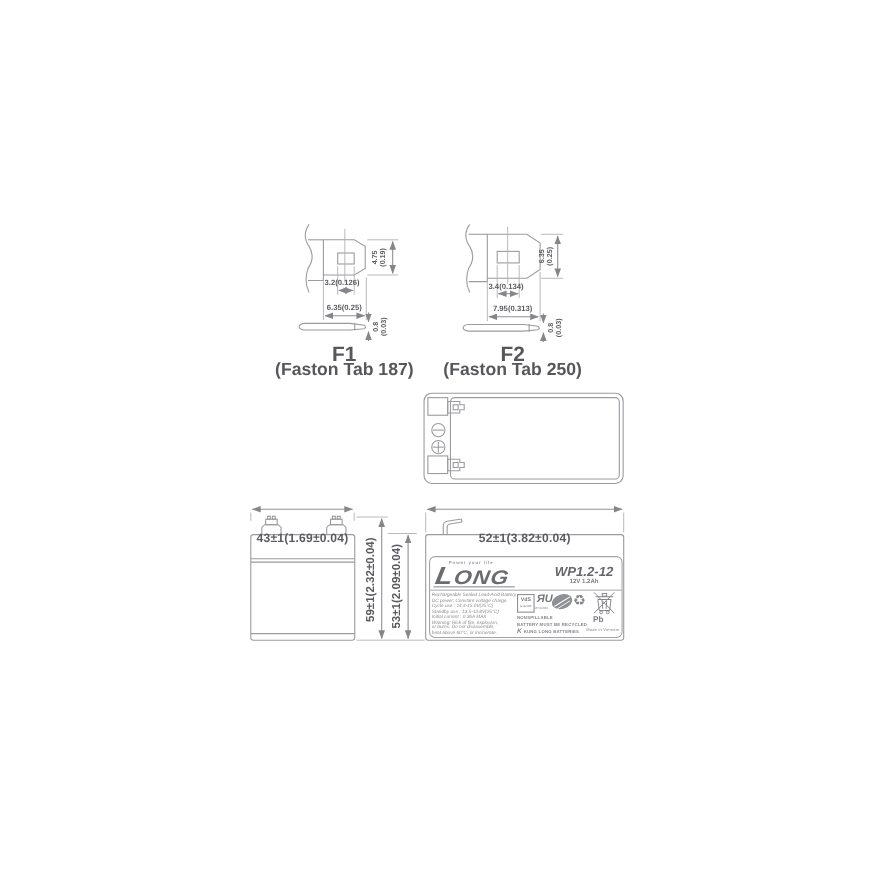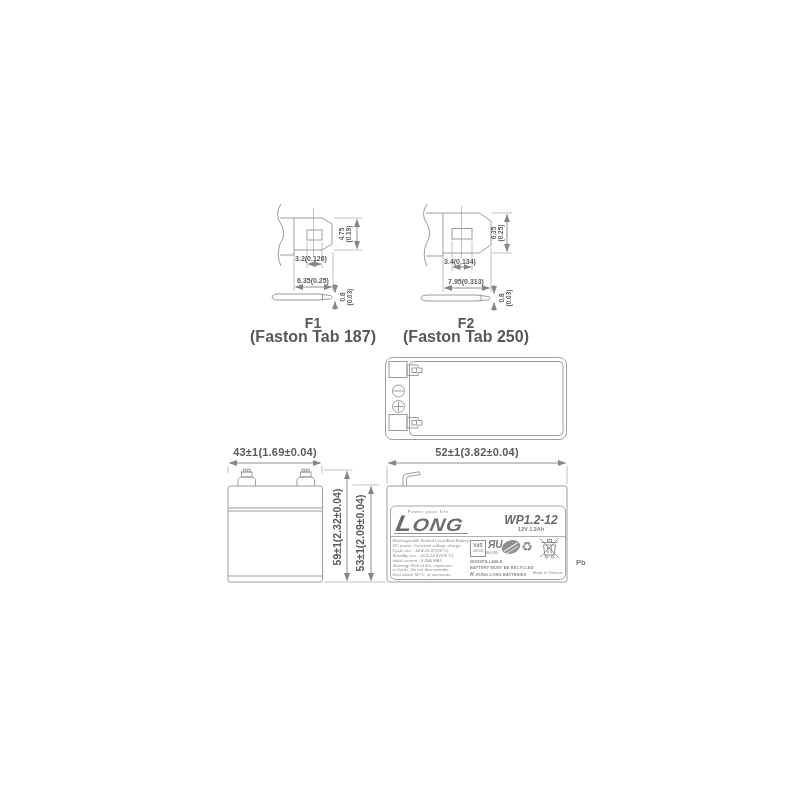--- a/index.html
+++ b/index.html
@@ -10,23 +10,23 @@
   }
   .art{position:absolute;left:0;top:0;}
   .ln{stroke:#9b9ca0;fill:none;stroke-width:1;}
   .thin{stroke:#b0b1b5;fill:none;stroke-width:0.8;}
   .dim{stroke:#8f9094;fill:none;stroke-width:1;}
   .txt{position:absolute;color:#5a5b5e;font-weight:bold;white-space:nowrap;}
   .ctext{transform:translate(-50%,-50%);}
   .vtext{transform:translate(-50%,-50%) rotate(-90deg);text-align:center;line-height:1.1;}
   .dimtxt{font-size:7px;}
   .dimtxt2{font-size:6.5px;}
-  .bigdim{font-size:11px;letter-spacing:0.2px;}
+  .bigdim{font-size:11px;letter-spacing:0.2px;margin-top:38px;}
   .vbigdim{font-size:10.5px;}
-  .ftitle{font-size:14px;color:#56575a;}
+  .ftitle{font-size:19px;color:#56575a;}
   .fsub{font-size:16px;color:#56575a;}
   
   .tagline{position:absolute;font-size:4px;letter-spacing:0.8px;color:#97989c;font-weight:bold;}
   .brand{
     position:absolute;font-size:18px;font-weight:bold;font-style:italic;color:#6b6c70;
     transform:skewX(-10deg) scaleX(1.15);transform-origin:left bottom;letter-spacing:1px;line-height:1;
   }
   .brand::first-letter{font-size:1.25em;}
   .brand-underline{position:absolute;height:1px;background:#8f9094;}
   .model{position:absolute;font-size:12px;font-weight:bold;font-style:italic;color:#66676b;text-align:center;}
@@ -227,21 +227,21 @@
     <span>heat above 60°C, or incinerate.</span>
   </div>
 
   <div class="vds-box" style="left:470px;top:540px;">
     <span class="v1">VdS</span>
     <span class="v2">G192046</span>
   </div>
   <div class="ul-mark" style="left:488px;top:539px;">ЯU</div>
   <div class="ul-num" style="left:486px;top:550.5px;">MH16383</div>
   <div class="recycle" style="left:521px;top:539px;">♻</div>
-  <div class="pb" style="left:576px;top:558px;font-weight:bold;">Pb</div>
+  <div class="pb" style="left:539px;top:558px;font-weight:bold;">Pb</div>
 
   <div class="small-cap" style="left:470px;top:559px;">NONSPILLABLE</div>
   <div class="small-cap" style="left:470px;top:564.5px;">BATTERY MUST BE RECYCLED</div>
   <div class="small-cap" style="left:470px;top:570.5px;">
     <span class="klogo">K</span><span>KUNG LONG BATTERIES</span>
   </div>
   <div class="small-cap" style="left:533px;top:571px;font-weight:normal;font-size:3.6px;">Made in Vietnam</div>
 
 </div>
 

